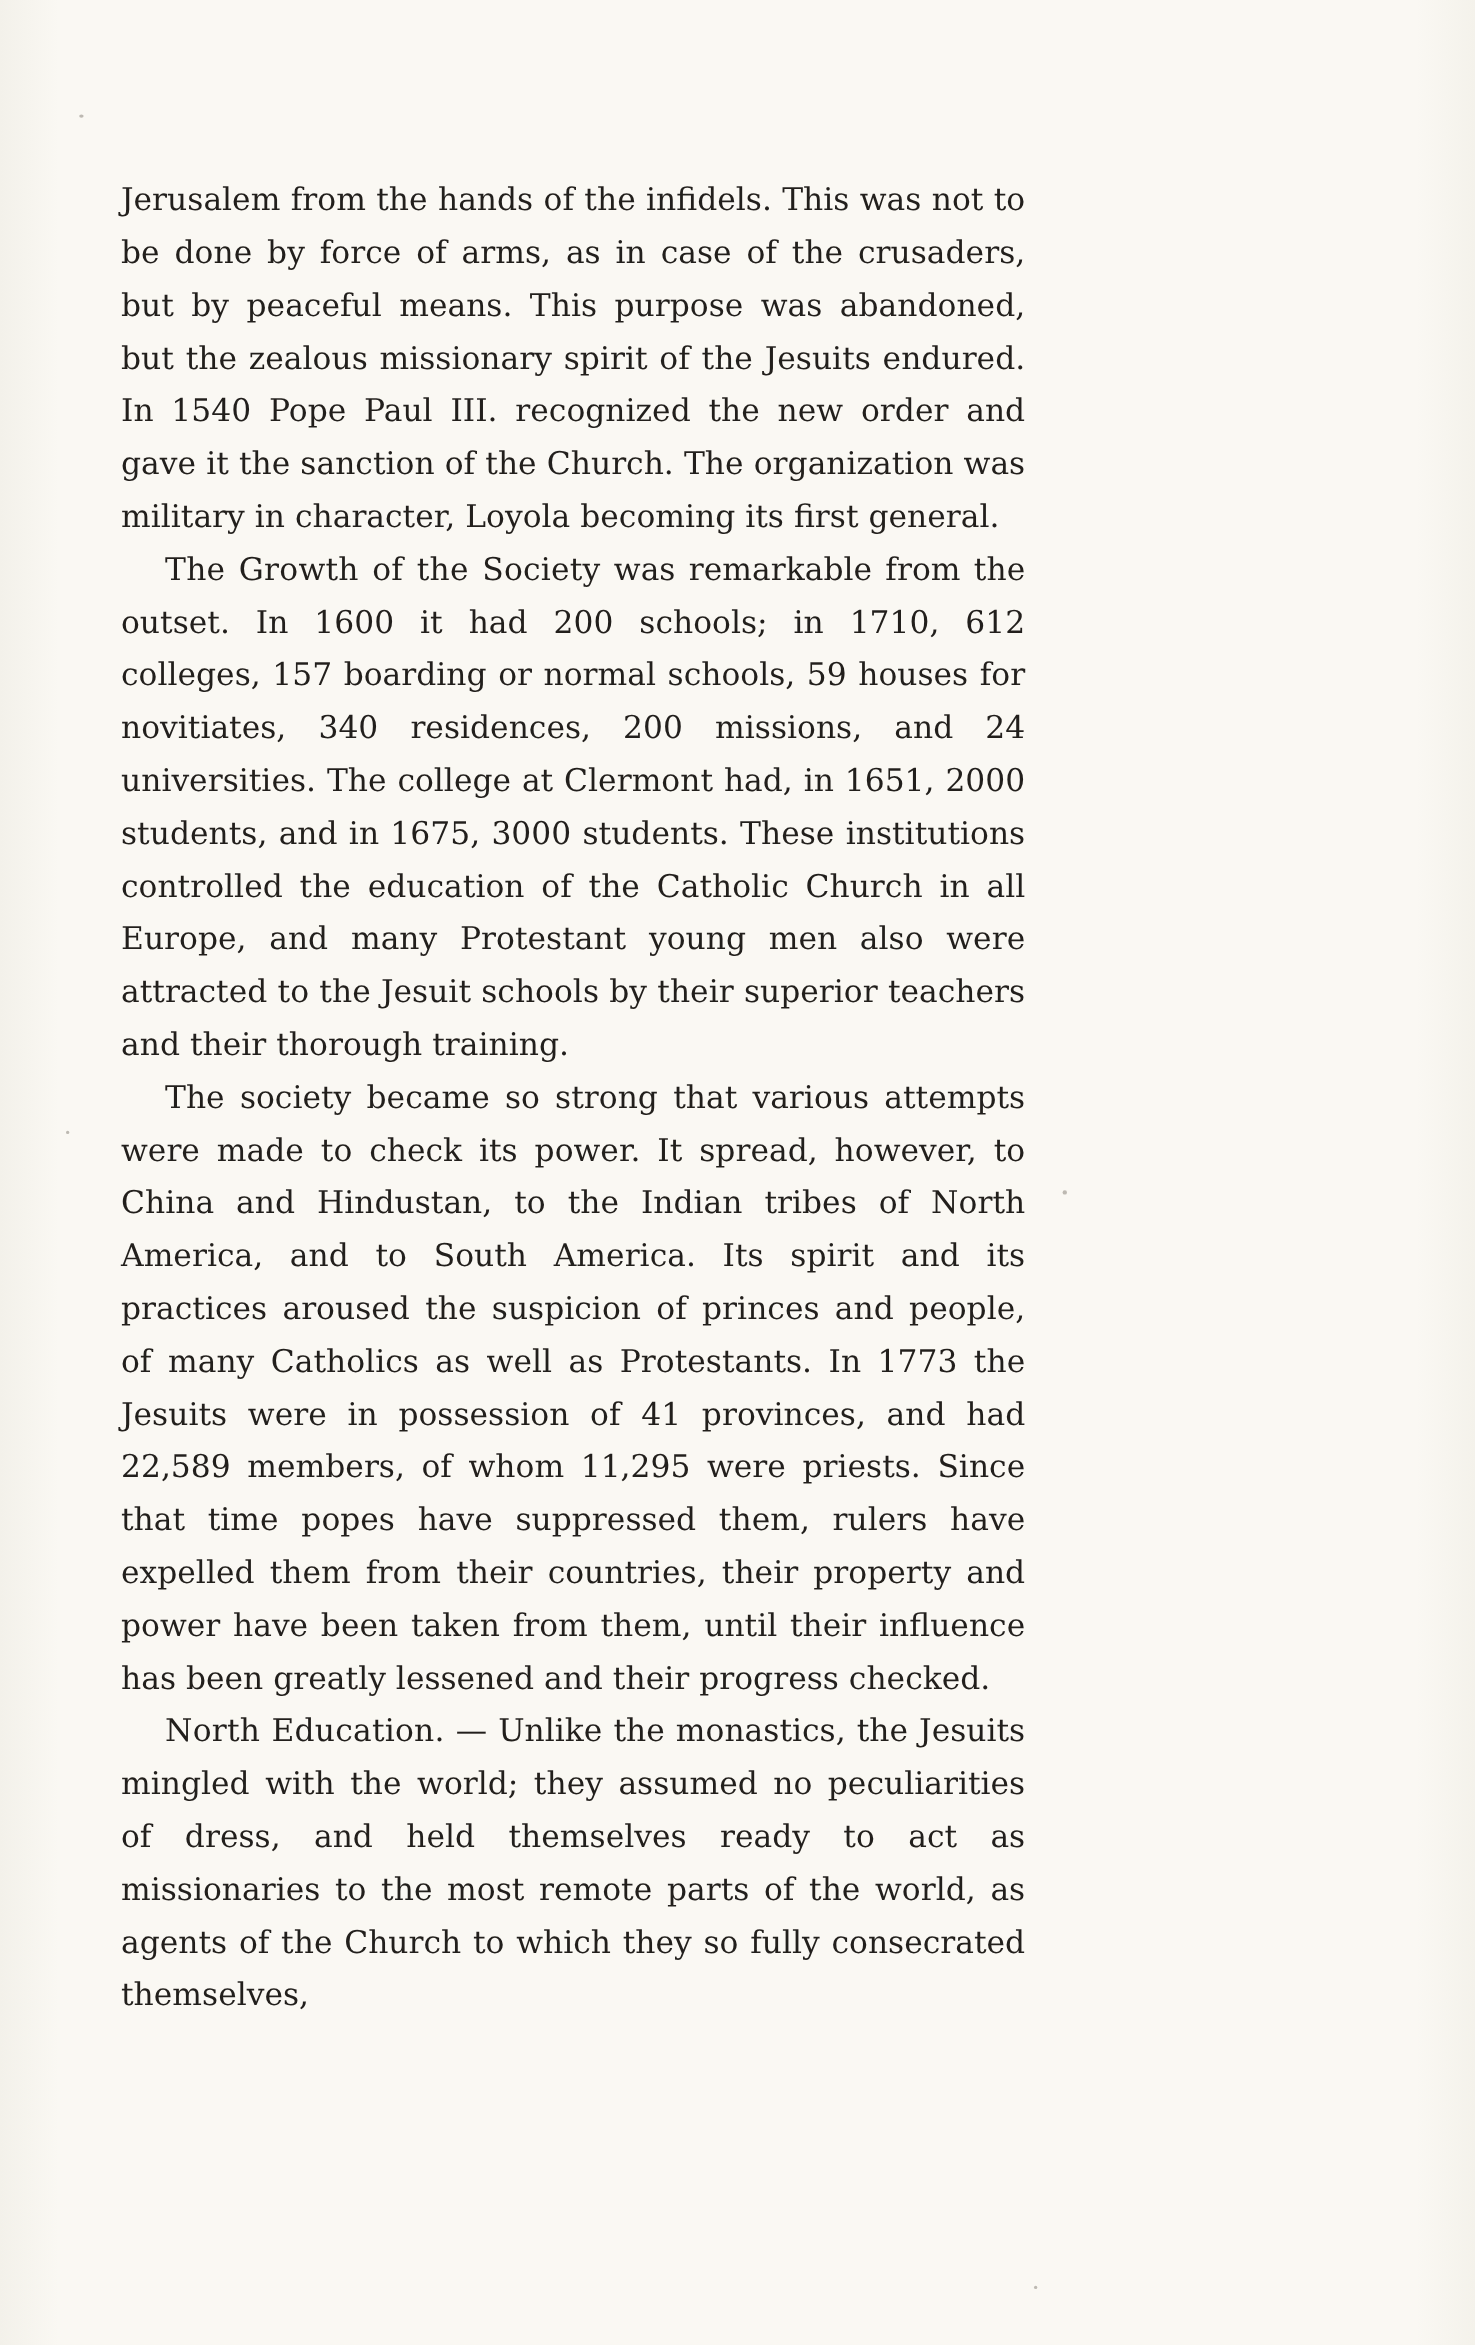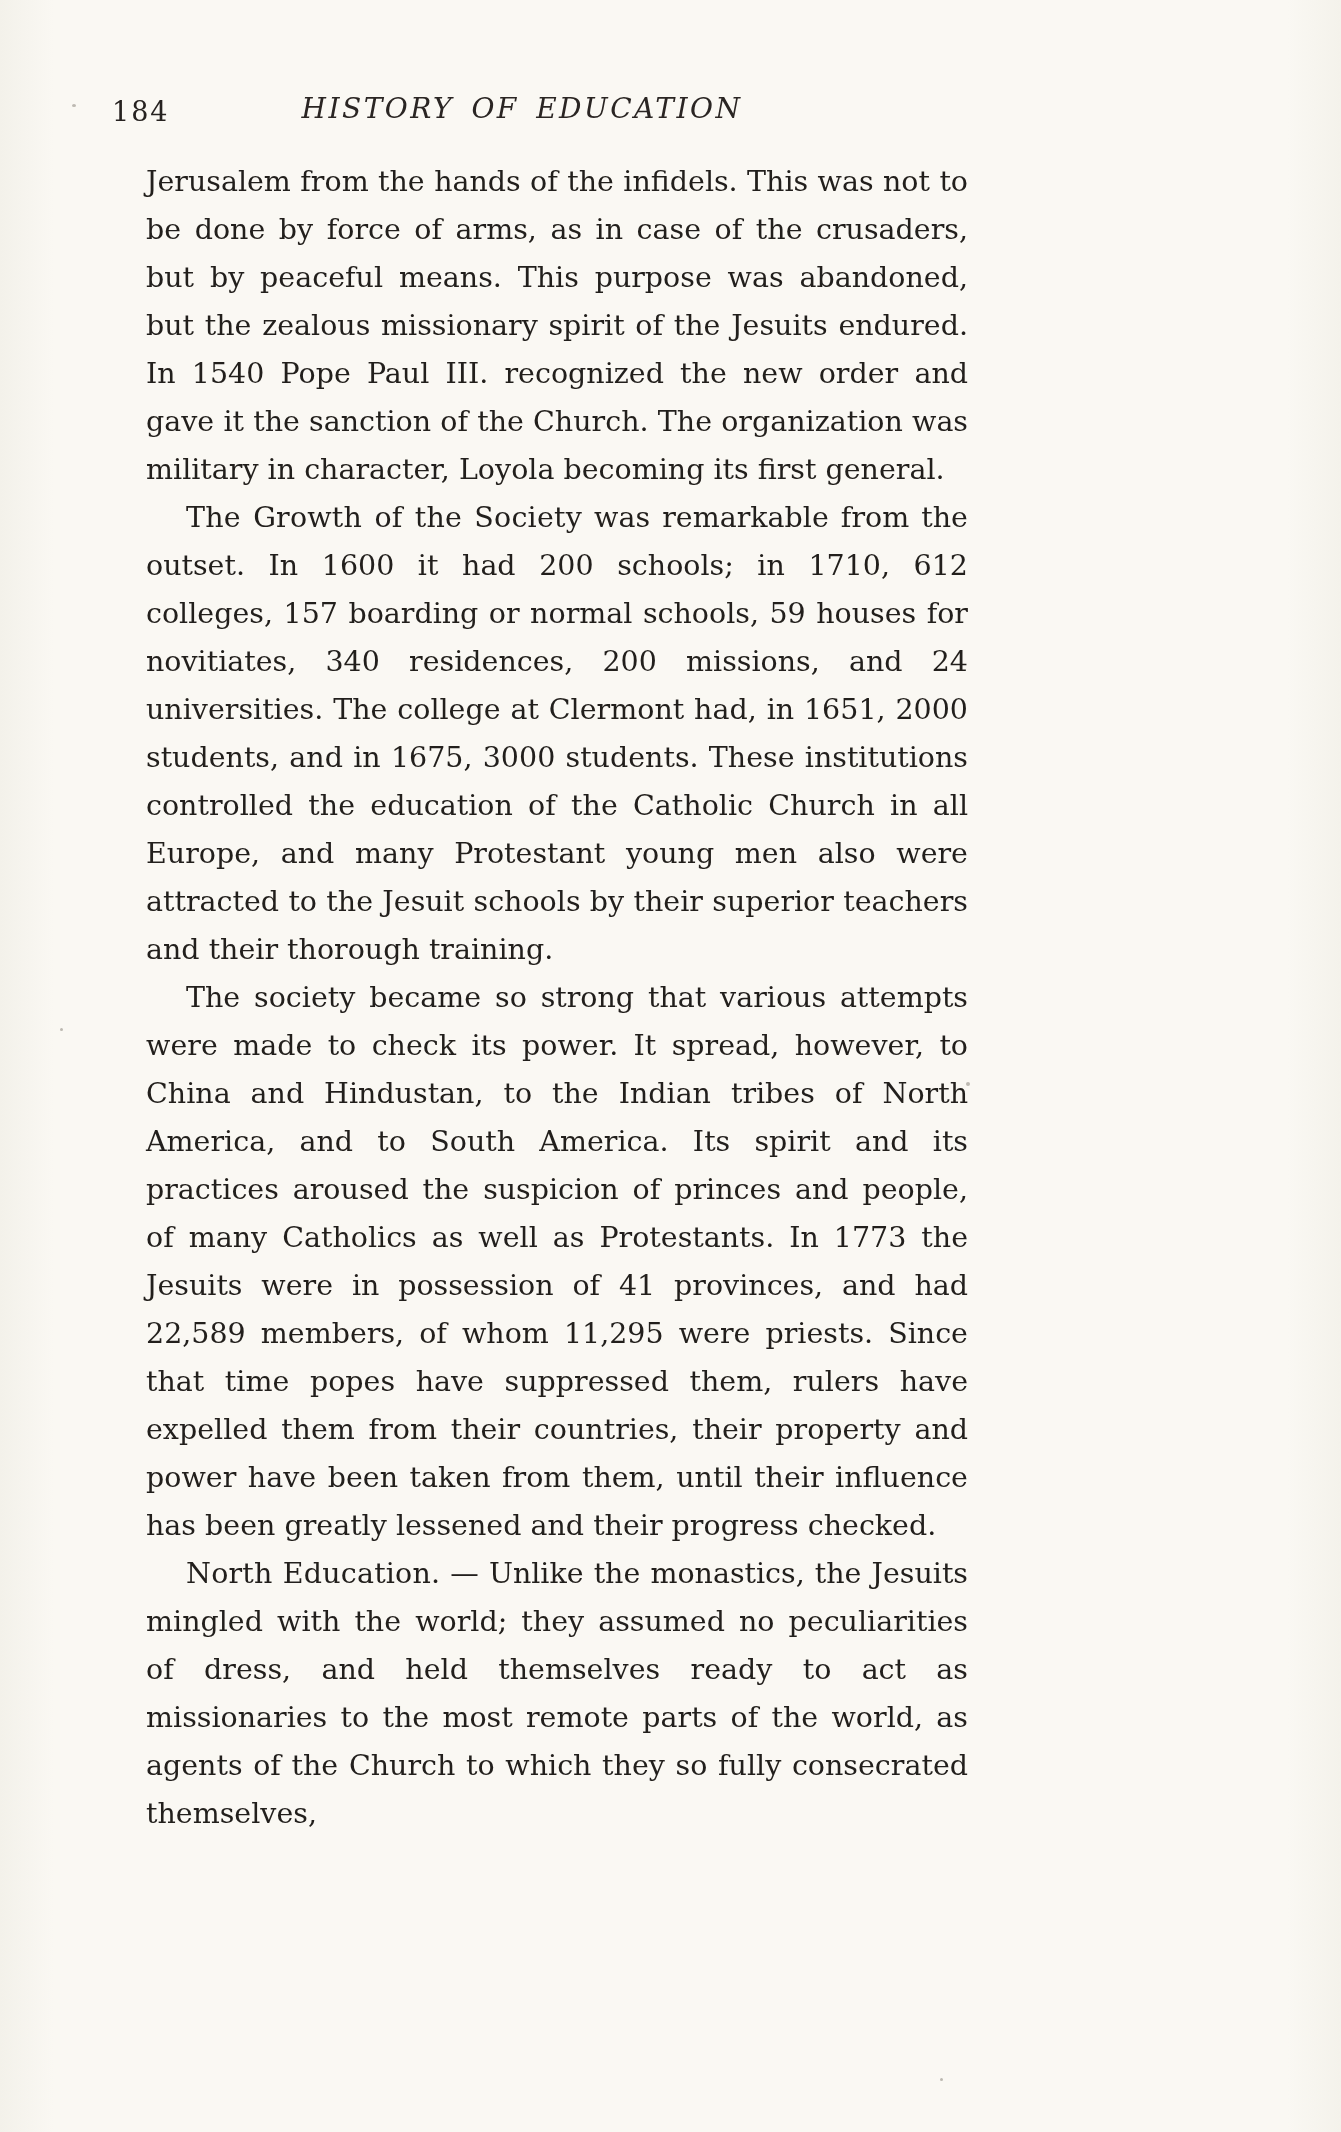--- a/index.html
+++ b/index.html
@@ -42,21 +42,20 @@
     font-size: 28px;
     letter-spacing: 2.5px;
     color: #2a2523;
     word-spacing: 6px;
   }
   .page-body {
     position: absolute;
     top: 158px;
     left: 110px;
     width: 822px;
-    margin-left: 36px;
   }
   .para {
     margin: 0;
     font-size: 28.5px;
     line-height: 48px;
     text-align: justify;
     color: #221f1c;
   }
   .para.indent {
     text-indent: 40px;
@@ -75,24 +74,20 @@
   .speck-1 { left: 72px;  top: 104px;  width: 4px; height: 3px; }
   .speck-2 { left: 966px; top: 1082px; width: 4px; height: 4px; }
   .speck-3 { left: 940px; top: 2078px; width: 3px; height: 3px; }
   .speck-4 { left: 60px;  top: 1028px; width: 3px; height: 3px; }
 </style>
 </head>
 <body>
 
 <div class="page">
 
-  <header class="page-header">
-    <span class="page-number">184</span>
-    <span class="running-head">HISTORY OF EDUCATION</span>
-  </header>
 
   <main class="page-body">
 
     <p class="para">
       <span class="lead"></span><span>Jerusalem from the hands of the infidels.  This was not to be done by force of arms, as in case of the crusaders, but by peaceful means.  This purpose was abandoned, but the zealous missionary spirit of the Jesuits endured.  In 1540 Pope Paul III. recognized the new order and gave it the sanction of the Church.  The organization was military in character, Loyola becoming its first general.</span>
     </p>
 
     <p class="para indent">
       <span class="lead">The Growth of the Society</span><span> was remarkable from the outset. In 1600 it had 200 schools; in 1710, 612 colleges, 157 boarding or normal schools, 59 houses for novitiates, 340 residences, 200 missions, and 24 universities.  The college at Clermont had, in 1651, 2000 students, and in 1675, 3000 students.  These institutions controlled the education of the Catholic Church in all Europe, and many Protestant young men also were attracted to the Jesuit schools by their superior teachers and their thorough training.</span>
     </p>

